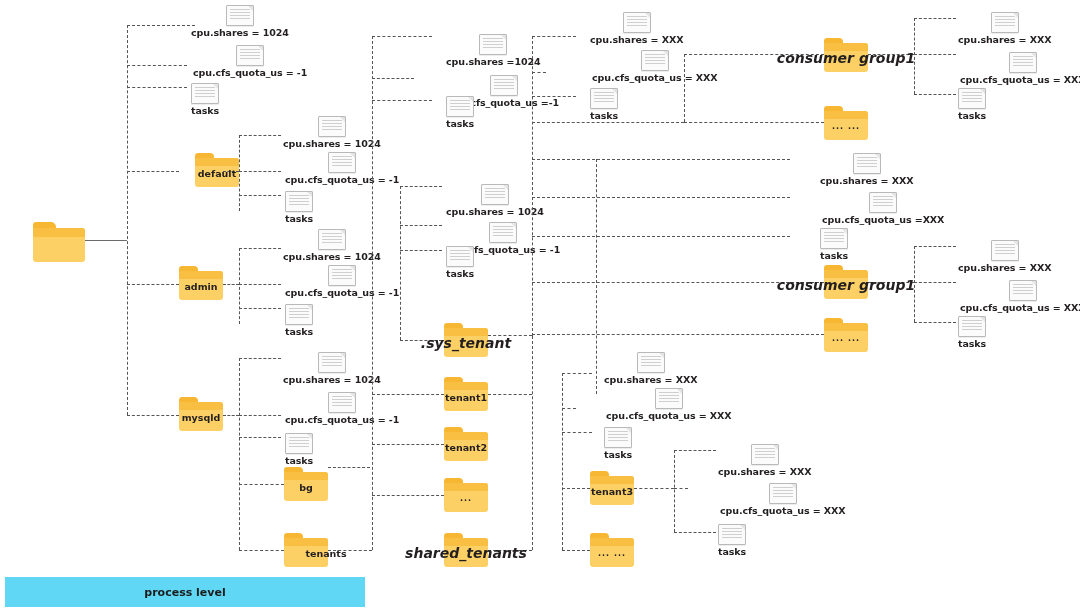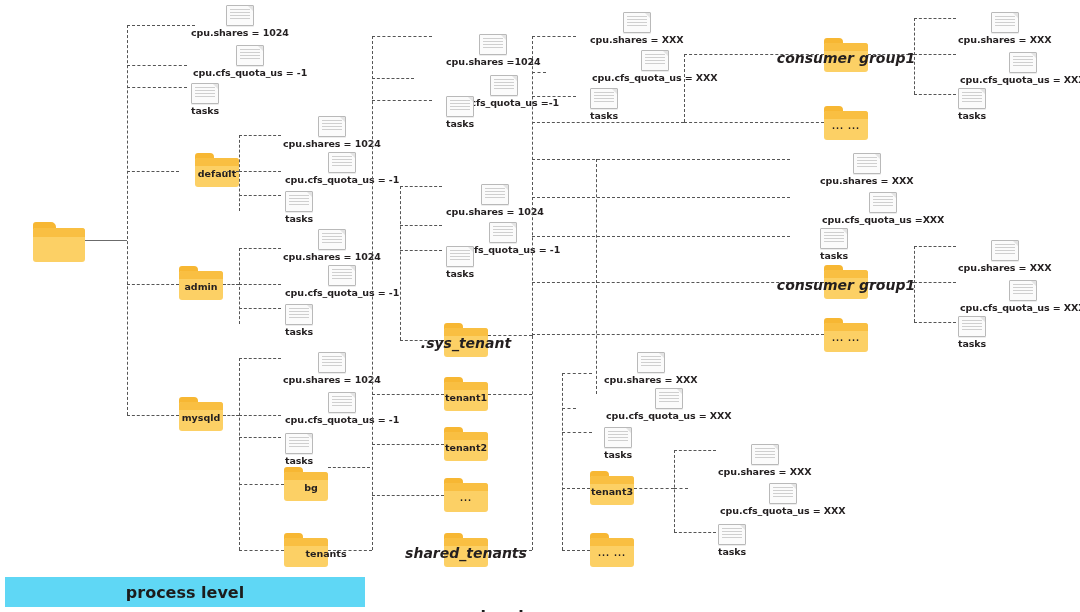--- a/index.html
+++ b/index.html
@@ -69,21 +69,21 @@
   #root-folder .body::before{content:"";position:absolute;left:0;top:0;width:52px;height:9px;background:#f9bf42;border-radius:3px 3px 0 0;}
   #root-label{
     position:absolute;left:0px;top:248px;width:120px;text-align:center;
     font-size:9.5px;font-weight:bold;line-height:13px;white-space:nowrap;
   }
 
   
   #legend{position:absolute;left:5px;top:577px;width:1070px;height:30px;display:flex;}
   #legend div{
     display:flex;align-items:center;justify-content:center;
-    font-size:16px;font-weight:bold;color:#1c1c1c;
+    font-size:11px;font-weight:bold;color:#1c1c1c;
   }
   .lg-process{background:#5fd7f5;}
   .lg-tenant{background:#e2745a;}
   .lg-user{background:#9ac21c;}
 </style>
 </head>
 <body>
 
 <div id="canvas">
 
@@ -179,21 +179,21 @@
   <div class="node" style="left:285px;top:392px;">
     <div class="fileicon"></div>
     <div class="flabel">cpu.cfs_quota_us = -1</div>
   </div>
   <div class="node" style="left:285px;top:433px;">
     <div class="fileicon"></div>
     <div class="flabel">tasks</div>
   </div>
 
   <div class="hline" style="left:239px;top:484px;width:45px;"></div>
-  <div class="folder" style="left:284px;top:467px;padding-left:10px;">
+  <div class="folder" style="left:284px;top:467px;">
     <div class="tab"></div>
     <div class="body"></div>
     <div class="fname">bg</div>
   </div>
   <div class="hline" style="left:328px;top:467px;width:42px;"></div>
 
   <div class="hline" style="left:239px;top:550px;width:45px;"></div>
   <div class="folder" style="left:284px;top:533px;padding-left:40px;">
     <div class="tab"></div>
     <div class="body"></div>

